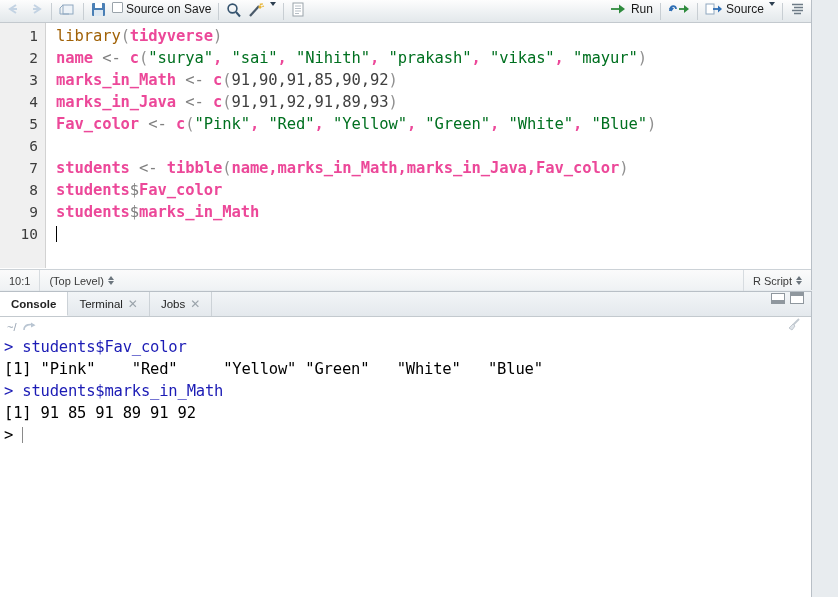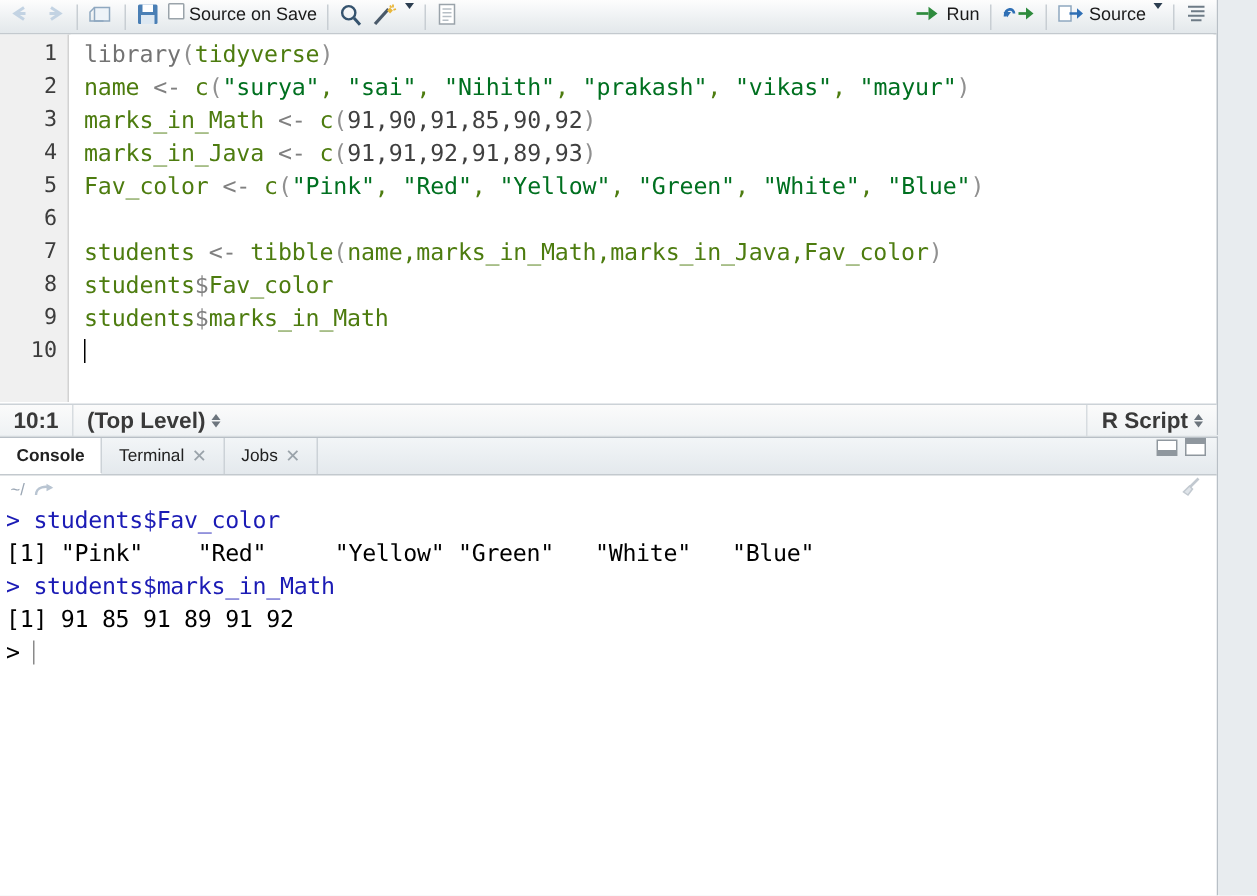--- a/index.html
+++ b/index.html
@@ -49,37 +49,37 @@
   }
   #code {
     position: absolute; left: 47px; top: 23px; right: 2px; bottom: 22px;
     padding-top: 2px; overflow: hidden; background: #fff;
   }
   .cline {
     height: 22px; line-height: 22px; white-space: pre;
     font-family: "DejaVu Sans Mono", monospace; font-size: 15.5px;
     color: #000; padding-left: 9px; letter-spacing: -0.1px;
   }
-  .t-fn   { color: #737373; margin-top: 20px; }
+  .t-fn   { color: #a16207; margin-top: 20px; }
   .t-str  { color: #007020; }
   .t-num  { color: #404040; }
   .t-punc { color: #909090; }
   .t-op   { color: #808080; }
   .t-dollar { color: #808080; }
-  .t-plain{ color: #4d7c0f; }
+  .t-plain{ color: #ec4899; font-weight: bold; }
   .caret-bar {
     display: inline-block; width: 1px; height: 16px; background: #000;
     vertical-align: -3px;
   }
 
   #source-status {
     position: absolute; left: 0; right: 0; bottom: 0; height: 21px;
     background: linear-gradient(to bottom,#fbfbfb,#eff2f4);
     border-top: 1px solid #ccd2d7;
-    display: flex; align-items: flex-start; font-size: 15px; color: #3a3a3a; font-weight: bold;
+    display: flex; align-items: flex-start; font-size: 11px; color: #3a3a3a;
   }
   .ss-cell { padding: 0 9px; height: 21px; display: flex; align-items: center; gap: 4px; }
   .ss-div { width:1px; height:21px; background:#d7dce0; }
   .stepper { display:inline-flex; flex-direction:column; gap:1px; }
   .stepper i { width:0;height:0;border-left:3px solid transparent;border-right:3px solid transparent; }
   .stepper i.up { border-bottom:4px solid #6c757d; }
   .stepper i.dn { border-top:4px solid #6c757d; }
 
   
   #console-pane {

